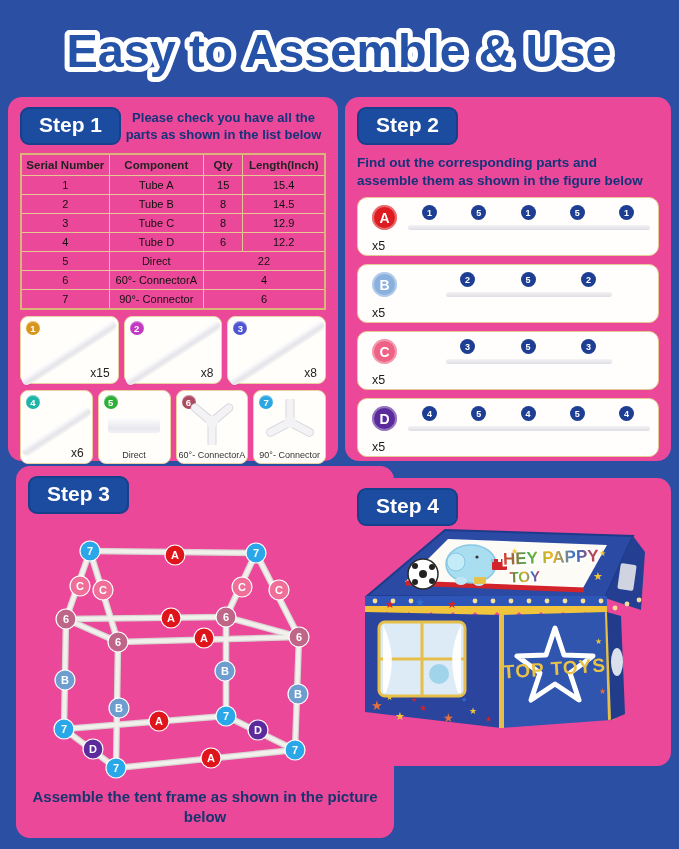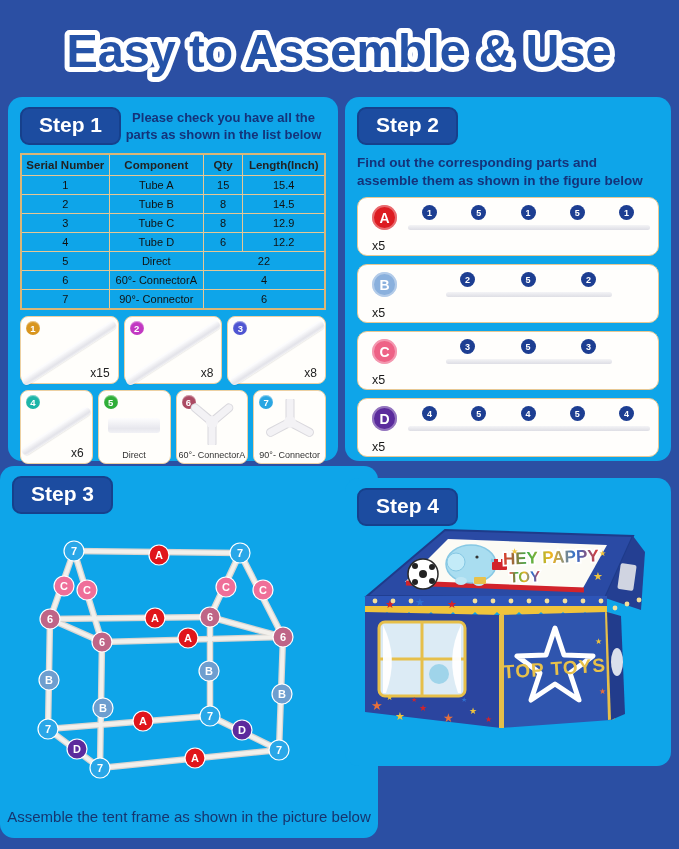--- a/index.html
+++ b/index.html
@@ -2,24 +2,24 @@
 <html><head>
 <meta charset="utf-8">
 <style>
   html,body{margin:0;padding:0;}
   body{
     width:679px;height:849px;position:relative;overflow:hidden;
     background:#2b4fa3;
     font-family:"Liberation Sans", sans-serif;
   }
   .title-wrap{position:absolute;left:0;top:10px;width:679px;height:80px;text-align:center;}
-  .panel{position:absolute;background:#0ea5e9;border-radius:14px;box-sizing:border-box;}
+  .panel{position:absolute;background:#ec4899;border-radius:14px;box-sizing:border-box;}
   #p1{left:8px;top:97px;width:330px;height:364px;}
   #p2{left:345px;top:97px;width:326px;height:364px;}
-  #p3{left:0;top:466px;width:378px;height:372px;padding-left:28px;}
+  #p3{left:16px;top:466px;width:378px;height:372px;padding-left:28px;}
   #p4{left:345px;top:478px;width:326px;height:288px;}
   .step-badge{
     display:inline-block;background:#1c4ca0;color:#fff;font-weight:bold;font-size:21px;
     padding:4px 17px 6px;border-radius:9px;border:2px solid #16408c;
   }
   
   .p1-head{display:flex;align-items:flex-start;padding:10px 12px 0;}
   .p1-instr{flex:1;text-align:center;font-size:13px;font-weight:bold;color:#14337a;line-height:1.32;padding-top:2px;}
   table.parts{border-collapse:collapse;margin:8px 12px 0;width:306px;border:2px solid #d9b678;table-layout:fixed;padding-left:44px;}
   table.parts th,table.parts td{border:1px solid #e6c794;text-align:center;}
@@ -50,21 +50,21 @@
   .asm-count{display:block;font-size:12.5px;color:#1a1a1a;margin-top:9px;}
   .asm-tube{position:relative;flex:1;}
   .seq-row{position:absolute;top:7px;display:flex;justify-content:space-between;padding:0 10px;box-sizing:border-box;}
   .seq-circle{width:15px;height:15px;border-radius:50%;background:#1d3e92;color:#fff;font-size:9px;font-weight:bold;
     display:flex;align-items:center;justify-content:center;}
   .asm-bar{position:absolute;top:27px;height:5px;border-radius:3px;background:linear-gradient(180deg,#f4f4f6,#dedee5);}
   
   .corner-badge{position:absolute;top:10px;left:12px;z-index:2;}
   #frame-svg{position:absolute;left:0;top:6px;}
   .p3-caption{position:absolute;left:0;right:0;bottom:12px;text-align:center;
-    font-size:15px;font-weight:normal;color:#16356f;line-height:1.3;}
+    font-size:15px;font-weight:bold;color:#16356f;line-height:1.3;}
   #tent-svg{position:absolute;left:8px;top:44px;}
   .p4-caption{position:absolute;left:17px;right:8px;top:257px;
     font-size:13.5px;font-weight:bold;color:#16356f;line-height:1.38;}
 </style>
 </head>
 <body>
 
 <div class="title-wrap">
   <svg width="679" height="78">
     <text x="339" y="57" text-anchor="middle" font-family="Liberation Sans, sans-serif" font-size="47" font-weight="bold" fill="#2553a8" stroke="#ffffff" stroke-width="10" stroke-linejoin="round" paint-order="stroke" textLength="545" lengthAdjust="spacingAndGlyphs">Easy to Assemble &amp; Use</text>

